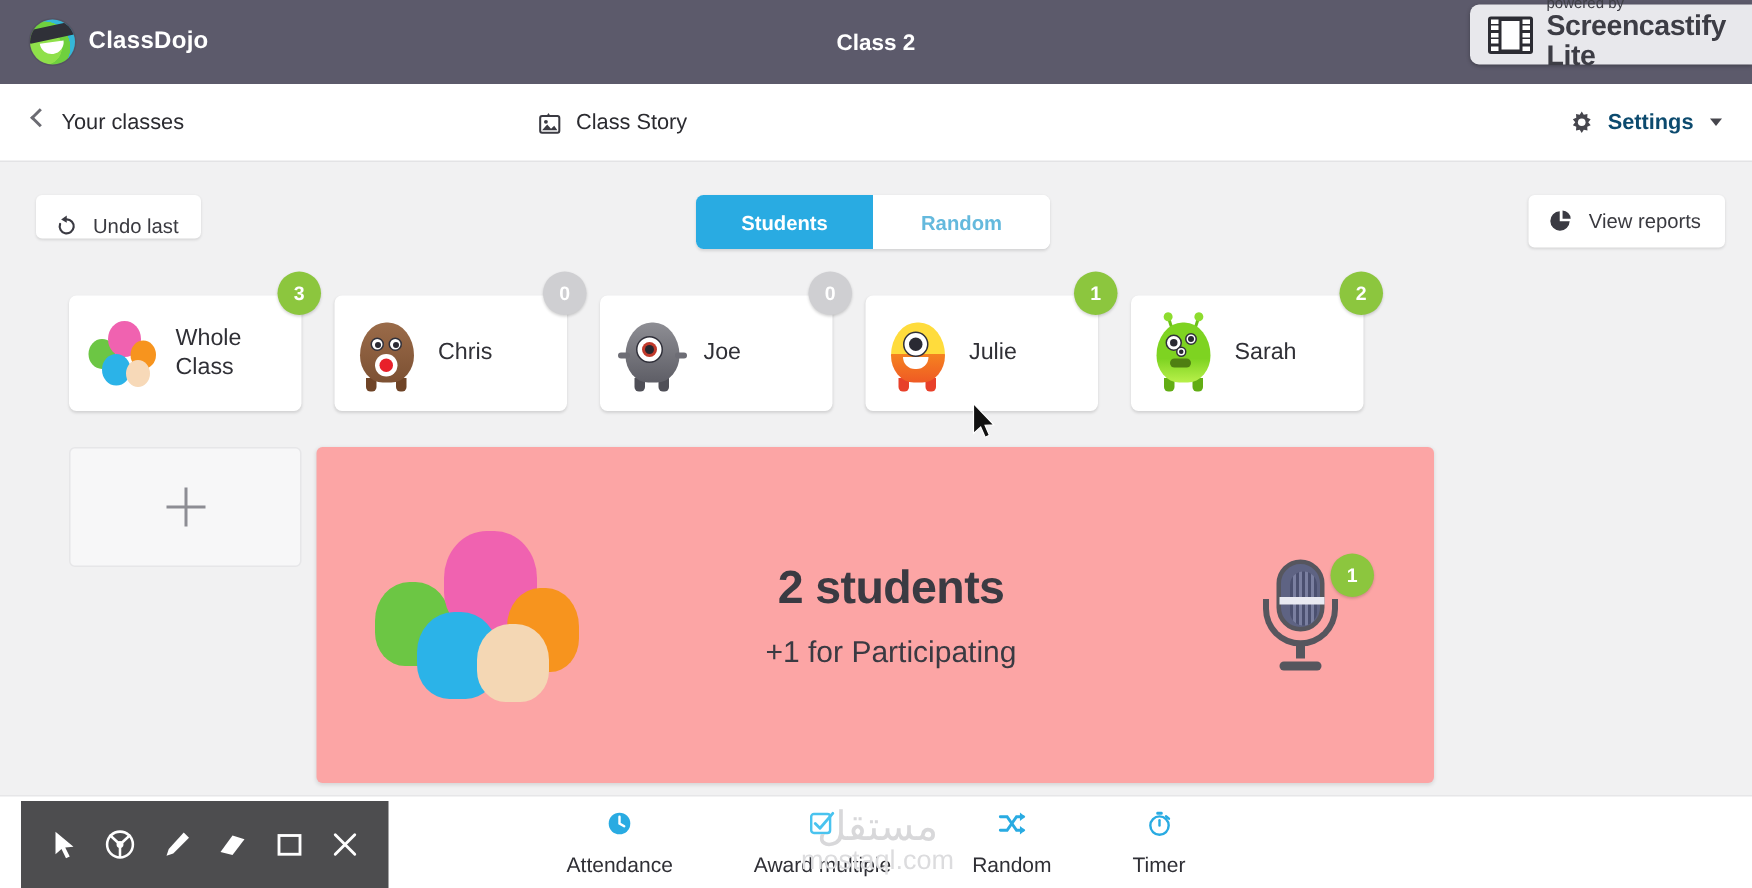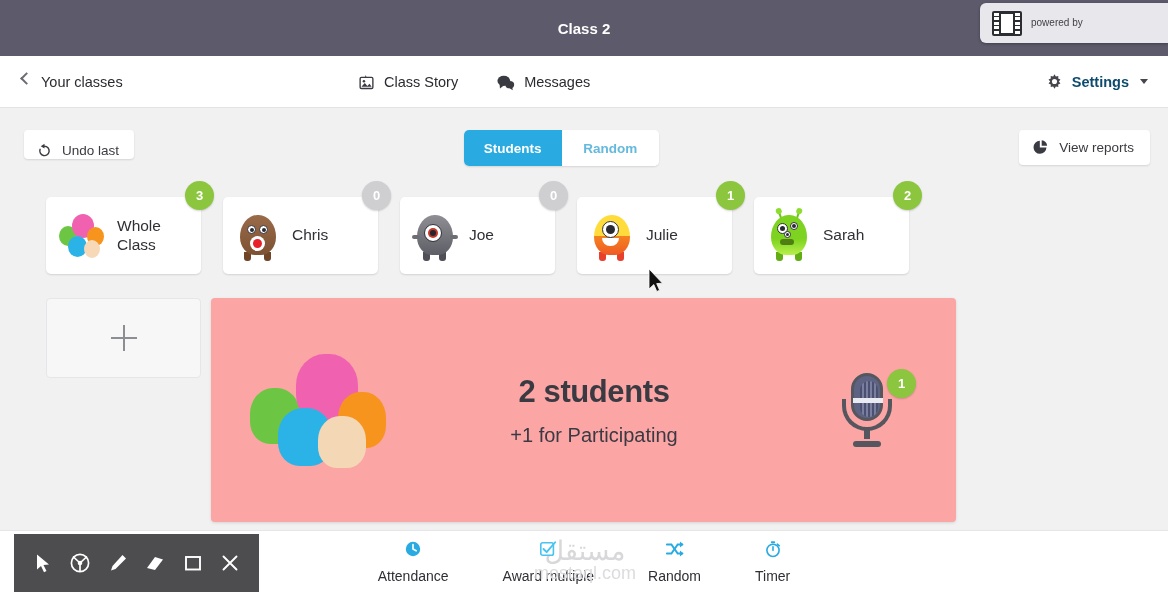--- a/index.html
+++ b/index.html
@@ -116,21 +116,21 @@
   .reports-btn {
     position: absolute; right: 18px; top: 130px;
     height: 35px; padding: 0 16px 0 13px;
     background: #fff; border-radius: 4px;
     box-shadow: 0 1px 2px rgba(0,0,0,.12);
     display: flex; align-items: center; gap: 10px;
     font-size: 13.5px; color: #3a3a40; cursor: pointer;
   }
   .toggle {
     position: absolute; left: 464px; top: 130px;
-    width: 195px; height: 36px; border-radius: 5px; overflow: hidden;
+    width: 236px; height: 36px; border-radius: 5px; overflow: hidden;
     display: flex; box-shadow: 0 1px 2px rgba(0,0,0,.12);
     background: #fff;
   }
   .toggle div {
     flex: 1; display: flex; align-items: center; justify-content: center;
     font-size: 13.5px; font-weight: bold; cursor: pointer;
   }
   .toggle .on { background: #29ABE2; color: #fff; }
   .toggle .off { background: #fff; color: #64b9dd; }
 
@@ -305,20 +305,24 @@
 
   
   .cursor { position: absolute; left: 648px; top: 268px; width: 16px; height: 26px; }
 </style>
 </head>
 <body>
 
 <div id="screen">
 
   <div class="topbar">
+    <div class="brand">
+      <div class="logo-dojo"></div>
+      <span class="brand-name">ClassDojo</span>
+    </div>
     <div class="class-title">Class 2</div>
 
     <div class="castify">
       <div class="film">
         <div class="holes l">
             <i></i>
             <i></i>
             <i></i>
             <i></i>
             <i></i>
@@ -327,48 +331,40 @@
         <div class="holes r">
             <i></i>
             <i></i>
             <i></i>
             <i></i>
             <i></i>
           </div>
       </div>
       <div class="castify-text">
         <div class="castify-small">powered by</div>
+        <div class="castify-big">Screencastify Lite</div>
       </div>
     </div>
   </div>
 
   <div class="navbar">
     <div class="yourclasses">
       <span class="chev-left"></span>
       <span>Your classes</span>
     </div>
 
     <div class="navtabs">
       <div class="navtab">
         <svg width="17" height="17" viewBox="0 0 20 20">
           <rect x="2.5" y="4" width="15" height="13" rx="1.5" fill="none" stroke="#3a3a42" stroke-width="1.6"></rect>
           <circle cx="7" cy="8.5" r="1.5" fill="#3a3a42"></circle>
           <path d="M4 15 L8 10.5 L11 14 L13.5 11.5 L16 15 Z" fill="#3a3a42"></path>
           <path d="M9 1.5 L10 3.2 L8 3.2 Z" fill="#3a3a42"></path>
         </svg>
         <span>Class Story</span>
-      </div>
-      <div class="navtab">
-        <svg width="19" height="17" viewBox="0 0 22 20">
-          <ellipse cx="9" cy="8" rx="7.5" ry="6" fill="#3a3a42"></ellipse>
-          <path d="M4 12 L4.5 17 L9 13.5 Z" fill="#3a3a42"></path>
-          <ellipse cx="16" cy="12.5" rx="5.2" ry="4.3" fill="#3a3a42"></ellipse>
-          <path d="M19 15.5 L19.5 19 L15.5 16.5 Z" fill="#3a3a42"></path>
-        </svg>
-        <span>Messages</span>
       </div>
     </div>
 
     <div class="settings">
       <svg width="17" height="17" viewBox="0 0 20 20">
         <path d="M10 1.5 L11.6 4.1 L14.5 3.5 L14.3 6.4 L17 7.6 L15.1 10 L17 12.4 L14.3 13.6 L14.5 16.5 L11.6 15.9 L10 18.5 L8.4 15.9 L5.5 16.5 L5.7 13.6 L3 12.4 L4.9 10 L3 7.6 L5.7 6.4 L5.5 3.5 L8.4 4.1 Z" fill="#46464d"></path>
         <circle cx="10" cy="10" r="3" fill="#fff"></circle>
       </svg>
       <span>Settings</span>
       <span class="caret-down"></span>

